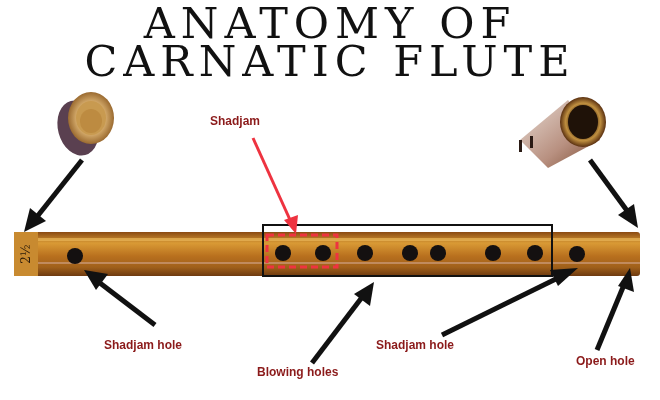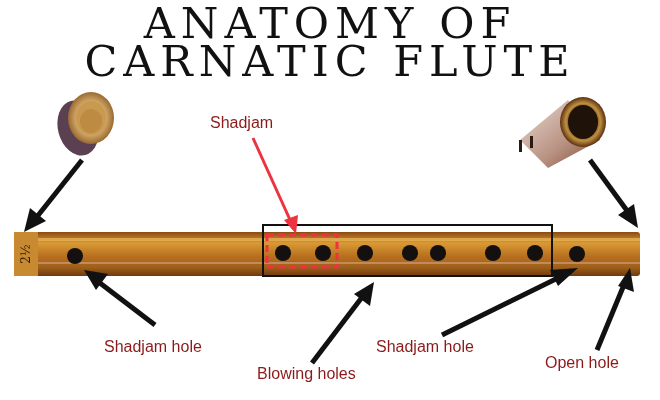--- a/index.html
+++ b/index.html
@@ -5,22 +5,22 @@
   html, body { margin:0; padding:0; background:#ffffff; }
   body { width:660px; height:400px; position:relative; overflow:hidden; font-family:"Liberation Sans", sans-serif; }
   .title {
     position:absolute; left:0; width:660px; text-align:center;
     font-family:"DejaVu Serif", serif; color:#111111; letter-spacing:6px;
     font-size:43px; line-height:38px;
   }
   .title.l1 { top:4px; }
   .title.l2 { top:42px; }
   .label {
-    position:absolute; font-family:"Liberation Sans", sans-serif; font-weight:normal;
-    color:#8b1a1a; font-size:16px; white-space:nowrap;
+    position:absolute; font-family:"Liberation Sans", sans-serif; font-weight:bold;
+    color:#8b1a1a; font-size:12px; white-space:nowrap;
   }
   svg.overlay { position:absolute; left:0; top:0; }
 </style>
 </head>
 <body>
 
 <div>
   <div class="title l1">ANATOMY OF</div>
   <div class="title l2">CARNATIC FLUTE</div>
 
@@ -114,14 +114,14 @@
     <g>
       <line x1="253" y1="138" x2="291" y2="222" stroke="#ee3340" stroke-width="3"></line>
       <polygon points="296,234 284,220 298,215" fill="#ee3340"></polygon>
     </g>
   </svg>
 
   <div class="label" style="left:210px; top:114px;">Shadjam</div>
   <div class="label" style="left:104px; top:338px;">Shadjam hole</div>
   <div class="label" style="left:257px; top:365px;">Blowing holes</div>
   <div class="label" style="left:376px; top:338px;">Shadjam hole</div>
-  <div class="label" style="left:545px; top:354px;">Open hole</div>
+  <div class="label" style="left:576px; top:354px;">Open hole</div>
 </div>
 
 </body></html>

